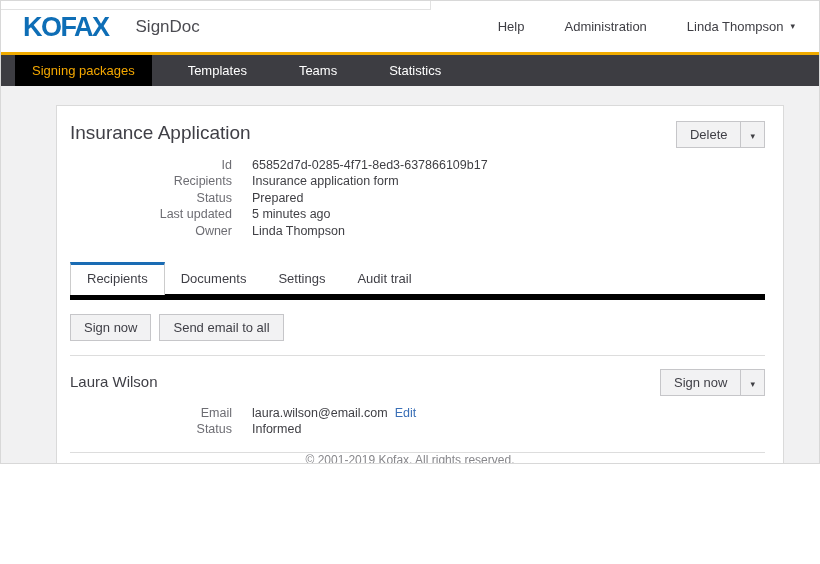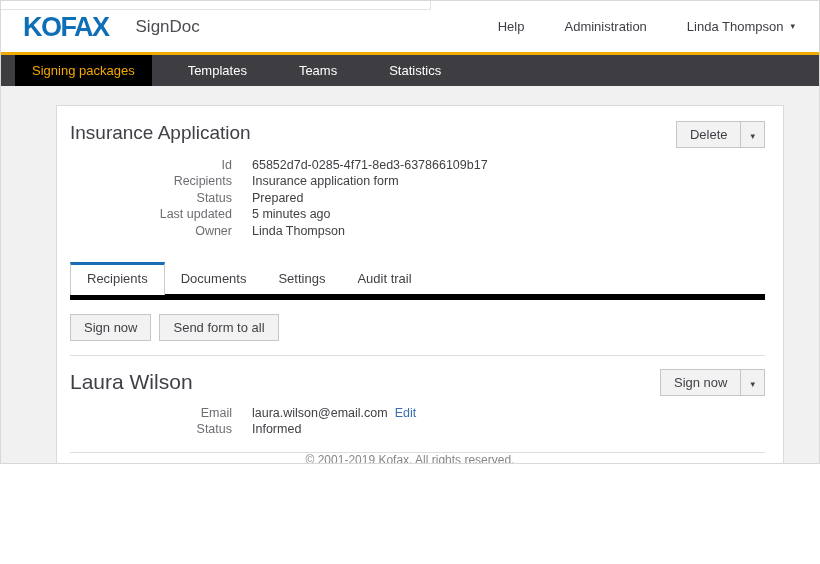--- a/index.html
+++ b/index.html
@@ -74,21 +74,21 @@
     margin-bottom:0; white-space:nowrap;
   }
   .tab.active {
     background:#ffffff; border:1px solid #cccccc; border-top:3px solid #1a6cb4;
     border-bottom:none; margin-bottom:-1px; padding:6px 16px 9px 16px;
   }
   .actions { margin-top:14px; }
   .divider { border:none; border-top:1px solid #dddddd; margin-top:14px; }
   
   .recipient-header { display:flex; align-items:flex-start; margin-top:13px; }
-  .recipient-name { font-size:21px; color:#3f3f46; line-height:26px; }
+  .recipient-name { font-size:15px; color:#3f3f46; line-height:26px; }
   .show-details { text-align:right; font-size:12.5px; margin-top:6px; }
   .show-details span { color:#3a6fb7; cursor:pointer; }
   .back-wrap { margin-top:55px; }
   
   .footer {
     text-align:center; font-size:12px; color:#87878b; margin-top:3px;
   }
 </style>
 </head>
 <body>
@@ -153,21 +153,21 @@
 
       <div class="tabs">
         <div class="tab active">Recipients</div>
         <div class="tab">Documents</div>
         <div class="tab">Settings</div>
         <div class="tab">Audit trail</div>
       </div>
 
       <div class="actions btn-row">
         <button class="btn">Sign now</button>
-        <button class="btn">Send form to all</button>
+        <button class="btn">Send email to all</button>
       </div>
 
       <hr class="divider">
 
       <div class="recipient-header">
         <div class="recipient-name">Laura Wilson</div>
         <span class="split-btn">
           <button class="btn btn-main">Sign now</button>
           <button class="btn btn-caret"><span class="caret">▾</span></button>
         </span>

